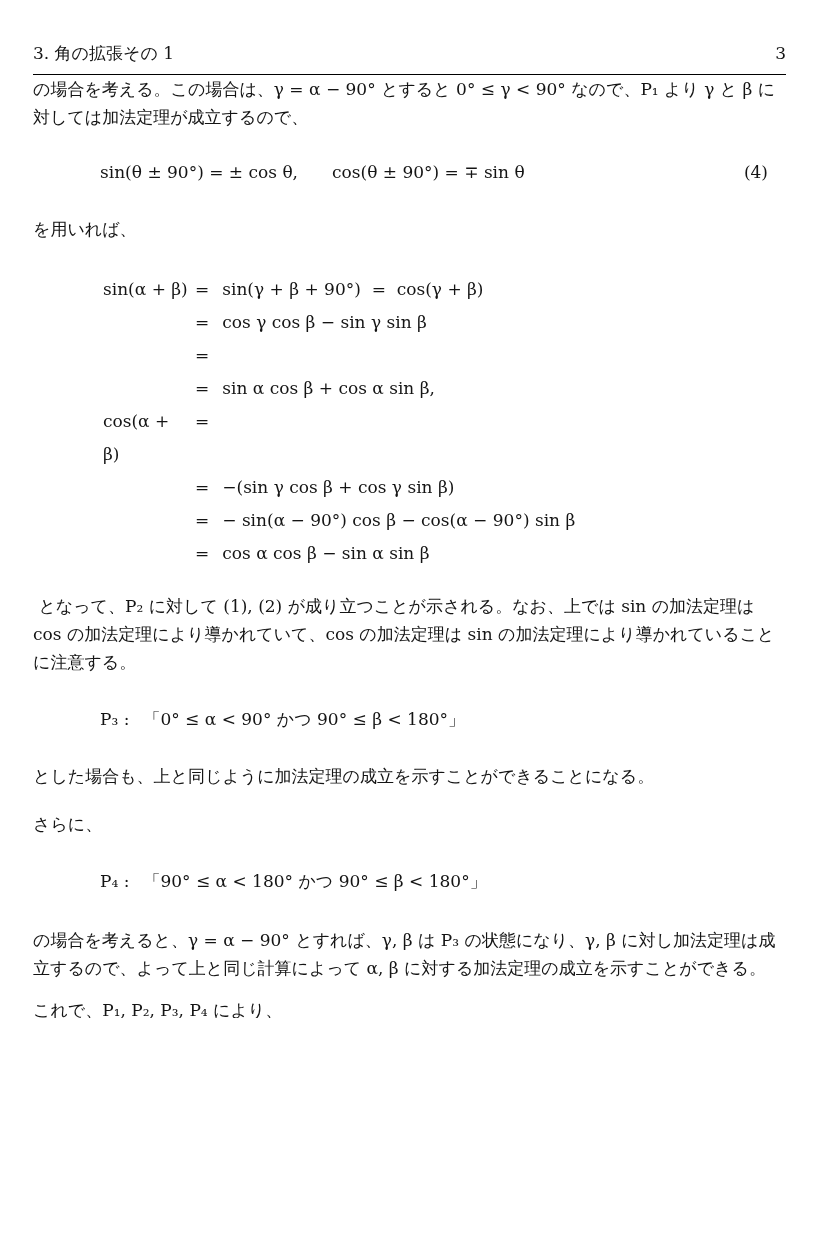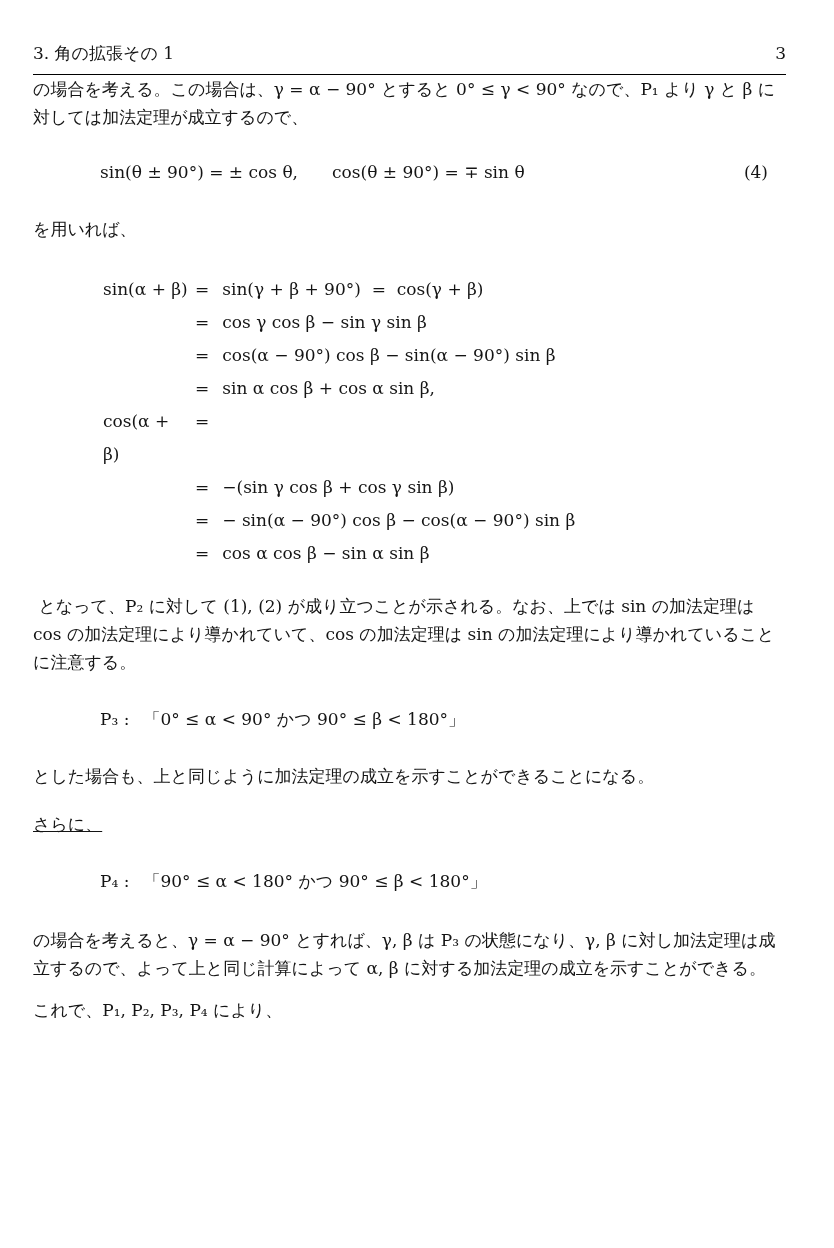--- a/index.html
+++ b/index.html
@@ -48,21 +48,21 @@
   .align-row {
     display: flex;
     align-items: baseline;
     line-height: 33px;
     white-space: pre-wrap;
   }
   .align-row .lhs { width: 86px; flex: 0 0 86px; }
   .align-row .rel { padding: 0 13px 0 6px; }
   .mt14 { margin-top: 14px; }
   .mt18 { margin-top: 22px; }
-  .mt20 { margin-top: 20px; text-decoration: underline; }
+  .mt20 { margin-top: 20px; }
   .mt28 { margin-top: 28px; }
   .mt30 { margin-top: 30px; }
   .mt32 { margin-top: 32px; }
   .mt34 { }
 </style>
 </head>
 <body>
 
 <div class="page">
 
@@ -87,21 +87,20 @@
       <span class="rhs">sin(γ + β + 90°)  =  cos(γ + β)</span>
     </div>
     <div class="align-row">
       <span class="lhs"></span>
       <span class="rel">=</span>
       <span class="rhs">cos γ cos β − sin γ sin β</span>
     </div>
     <div class="align-row">
       <span class="lhs"></span>
       <span class="rel">=</span>
-      <span class="rhs">cos(α − 90°) cos β − sin(α − 90°) sin β</span>
     </div>
     <div class="align-row">
       <span class="lhs"></span>
       <span class="rel">=</span>
       <span class="rhs">sin α cos β + cos α sin β,</span>
     </div>
     <div class="align-row">
       <span class="lhs">cos(α + β)</span>
       <span class="rel">=</span>
     </div>

